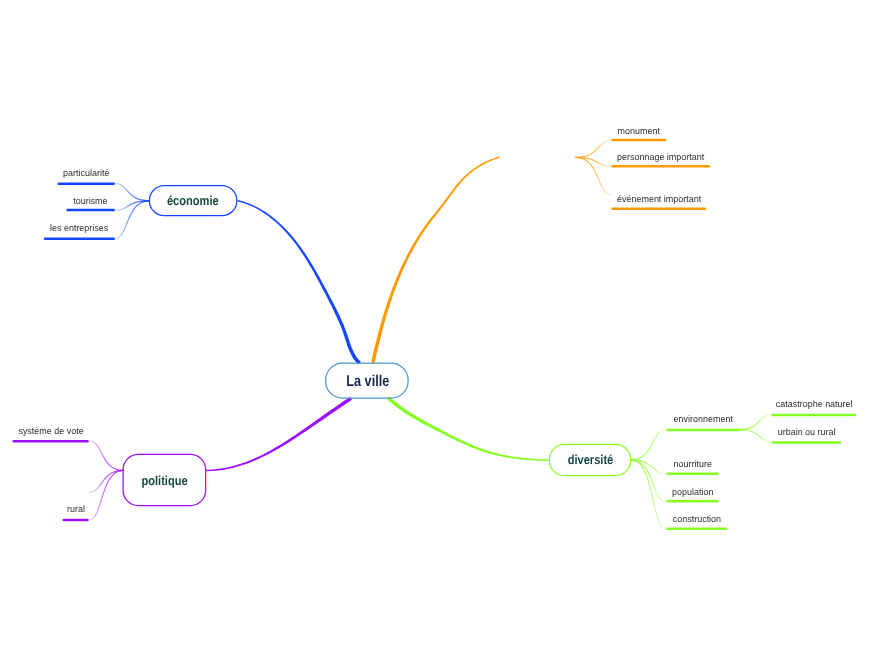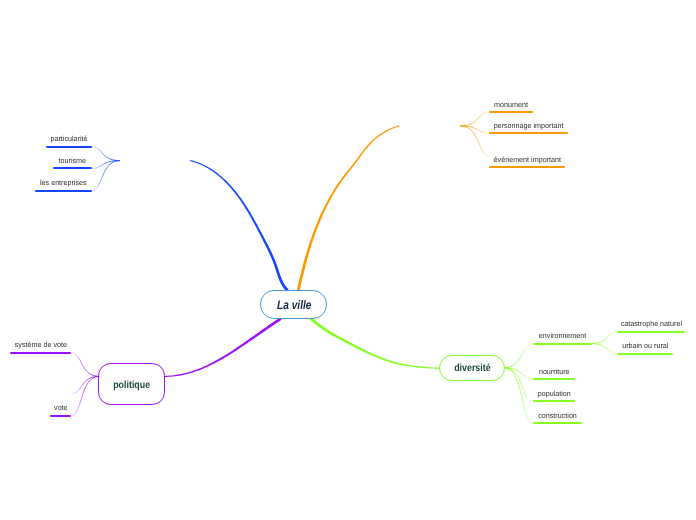--- a/index.html
+++ b/index.html
@@ -5,21 +5,21 @@
 <style>
   html,body{margin:0;padding:0;}
   body{width:696px;text-rendering:geometricPrecision;height:520px;background:#ffffff;overflow:hidden;
        font-family:"Liberation Sans","DejaVu Sans",sans-serif;
        -webkit-font-smoothing:antialiased;}
   #canvas{position:relative;width:696px;height:520px;}
   .wires{position:absolute;left:0;top:0;}
   .wires .sub{fill:none;stroke-width:1;stroke-linecap:round;}
   .node{position:absolute;box-sizing:border-box;display:flex;align-items:center;
         justify-content:center;}
-  .node.root{border:1.4px solid #4a97d2;border-radius:14.1px;font-style:italic;}
+  .node.root{border:1.4px solid #4a97d2;border-radius:14.1px;}
   .node.l1{border:1.4px solid #888;border-radius:12.7px;}
   .rootlbl{opacity:.999;will-change:opacity;font-size:12.4px;font-weight:bold;color:#16284a;
            display:inline-block;transform:translate(1.2px,1px) scaleX(.82);white-space:nowrap;}
   .l1lbl{opacity:.999;will-change:opacity;font-size:10.4px;font-weight:bold;color:#16473e;
          display:inline-block;transform:translate(0,0.9px) scaleX(.853);white-space:nowrap;}
   .leaf{position:absolute;}
   .lt{opacity:.999;will-change:opacity;font-size:7.4px;line-height:9.7px;color:#2e2e2e;text-align:center;white-space:nowrap;transform:translate(0,0.9px) scaleX(.97);}
   .ul{height:2px;margin-top:2.71px;border-radius:1px;}
 </style>
 </head>
@@ -70,20 +70,23 @@
 <path class="sub" stroke="url(#cg3)" d="M532.5,343.6 C521.3,343.6 523.8,367.8 504.6,367.8"></path>
 <path class="sub" stroke="url(#cg3)" d="M532.5,379.1 C521.3,379.1 523.8,367.8 504.6,367.8"></path>
 <path class="sub" stroke="url(#cg3)" d="M532.5,401.3 C521.3,401.3 523.8,367.8 504.6,367.8"></path>
 <path class="sub" stroke="url(#cg3)" d="M532.5,423.3 C521.3,423.3 523.8,367.8 504.6,367.8"></path>
 <path class="sub" stroke="url(#cg4)" d="M616.8,331.7 C606.7,331.7 609.0,343.6 591.7,343.6"></path>
 <path class="sub" stroke="url(#cg4)" d="M616.8,353.7 C606.7,353.7 609.0,343.6 591.7,343.6"></path>
 </svg>
 <div class="node root" style="left:259.8px;top:289.9px;width:67.4px;height:29.1px">
       <span class="rootlbl">La ville</span>
     </div>
+<div class="node l1" style="left:118.7px;top:147.7px;width:71.4px;height:25.6px;border-color:#1446ff">
+      <span class="l1lbl">économie</span>
+    </div>
 <div class="node l1" style="left:438.9px;top:354.8px;width:66.4px;height:26.0px;border-color:#84ff1f">
       <span class="l1lbl">diversité</span>
     </div>
 <div class="node l1" style="left:98.2px;top:363.1px;width:67.1px;height:42px;border-color:#9d0fff">
       <span class="l1lbl">politique</span>
     </div>
 <div class="leaf" style="left:45.9px;top:133.29px;width:46.0px">
       <div class="lt">particularité</div>
       <div class="ul" style="background:#1446ff"></div>
     </div>
@@ -93,21 +96,21 @@
     </div>
 <div class="leaf" style="left:35.3px;top:177.39px;width:56.6px">
       <div class="lt">les entreprises</div>
       <div class="ul" style="background:#1446ff"></div>
     </div>
 <div class="leaf" style="left:9.7px;top:339.29px;width:61.7px">
       <div class="lt">système de vote</div>
       <div class="ul" style="background:#9d0fff"></div>
     </div>
 <div class="leaf" style="left:49.7px;top:402.39px;width:21.7px">
-      <div class="lt">vote</div>
+      <div class="lt">rural</div>
       <div class="ul" style="background:#9d0fff"></div>
     </div>
 <div class="leaf" style="left:488.9px;top:98.69px;width:44.0px">
       <div class="lt">monument</div>
       <div class="ul" style="background:#ff9900"></div>
     </div>
 <div class="leaf" style="left:488.9px;top:119.99px;width:79.0px">
       <div class="lt">personnage important</div>
       <div class="ul" style="background:#ff9900"></div>
     </div>

